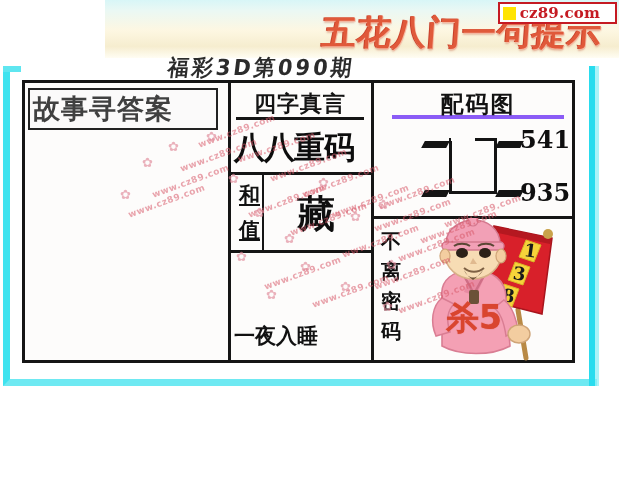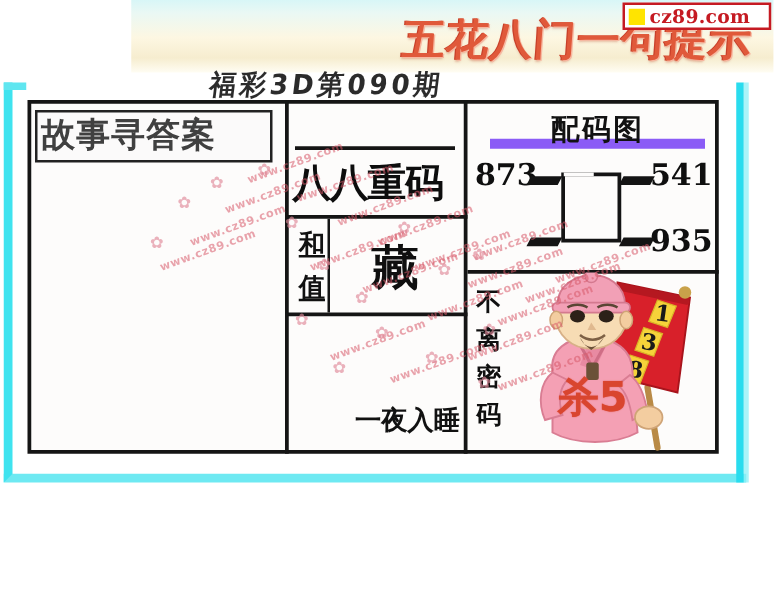--- a/index.html
+++ b/index.html
@@ -130,29 +130,29 @@
     border-bottom:2px solid #111;box-sizing:border-box;
   }
   .hint-l1{
     position:absolute;left:234px;top:292px;width:130px;height:28px;
     font-size:21px;font-weight:bold;color:#111;line-height:28px;
     text-align:left;padding-left:4px;box-sizing:border-box;white-space:nowrap;
   }
   .hint-l2{
     position:absolute;left:234px;top:322px;width:136px;height:28px;
     font-size:21px;font-weight:bold;color:#111;line-height:28px;
-    text-align:right;padding-right:2px;box-sizing:border-box;white-space:nowrap;
+    text-align:left;padding-right:2px;box-sizing:border-box;white-space:nowrap;
   }
 
   
   .rt-title{
     position:absolute;left:392px;top:89px;width:172px;height:30px;
     font-size:23px;font-weight:bold;color:#121212;line-height:30px;
     text-align:center;letter-spacing:2px;white-space:nowrap;
-    border-bottom:8px solid #8b5cf6;box-sizing:border-box;
+    border-bottom:4px solid #8b5cf6;box-sizing:border-box;
   }
   .num{
     position:absolute;font-size:24px;font-weight:bold;color:#0f0f0f;
     line-height:26px;white-space:nowrap;
     font-family:"DejaVu Serif","Liberation Serif",serif;
   }
   .n-tl{left:380px;top:127px;}
   .n-tr{left:520px;top:127px;}
   .n-bl{left:380px;top:180px;}
   .n-br{left:520px;top:180px;}
@@ -227,30 +227,30 @@
   <div class="cyan-right2"></div>
 
   <div class="table"></div>
   <div class="v1"></div>
   <div class="v2"></div>
 
   <div class="story-title-box"></div>
   <div class="story-title">故事寻答案</div>
 
   <div class="mid-title-box"></div>
+  <div class="mid-title">四字真言</div>
   <div class="mid-code">八八重码</div>
   <div class="mid-hline1"></div>
   <div class="mid-vline"></div>
   <div class="hezhi">和值</div>
   <div class="cang">藏</div>
   <div class="mid-hline2"></div>
   <div class="hint-l2">一夜入睡</div>
 
   <div class="rt-title">配码图</div>
-  <div class="num n-tl">873</div>
   <div class="num n-tr">541</div>
   <div class="num n-br">935</div>
   <div class="diagram-box"></div>
   <div class="arrow a-tl"></div>
   <div class="arrow a-tr"></div>
   <div class="arrow a-bl"></div>
   <div class="arrow a-br"></div>
   <div class="rt-hline"></div>
 
   <div class="vtext">

